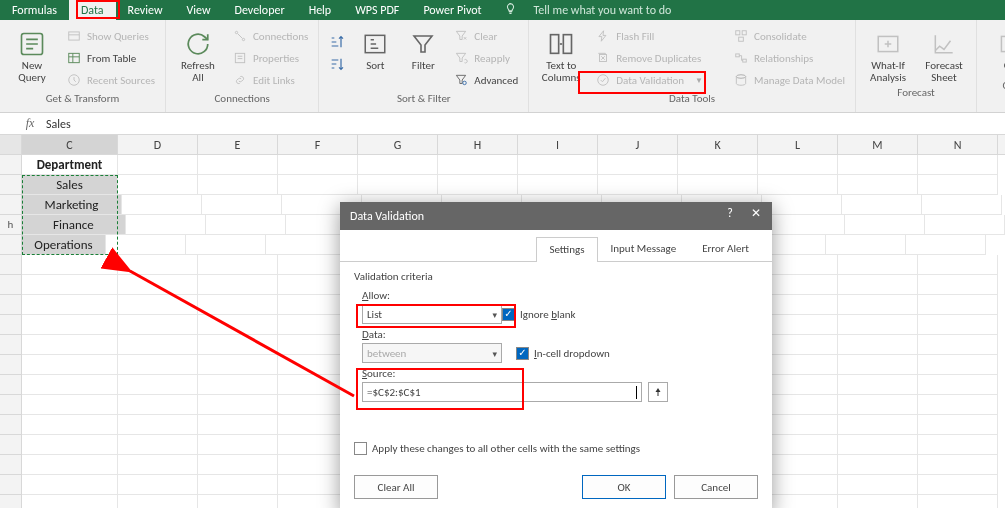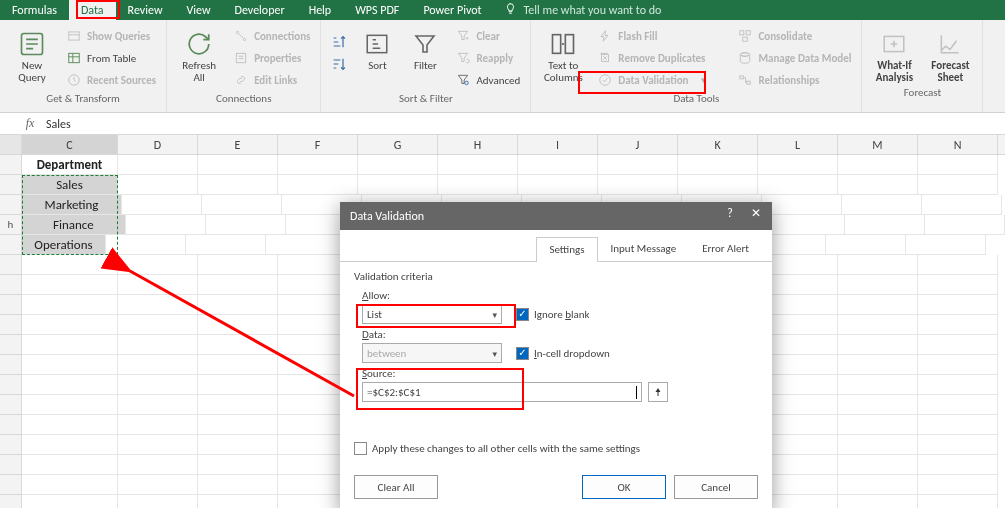--- a/index.html
+++ b/index.html
@@ -1,32 +1,32 @@
 <!DOCTYPE html>
 <html><head>
   <meta charset="utf-8">
   <style>
     * { margin:0; padding:0; box-sizing:border-box; font-family:"Segoe UI",Calibri,Arial,sans-serif; }
     body { background:#fff; font-size:12px; color:#444; width:1005px; height:508px; overflow:hidden; position:relative; }
     .tabs { background:#217346; display:flex; height:20px; font-size:12px; }
     .tab { padding:0 12px; color:#fff; display:flex; align-items:center; cursor:pointer; }
     .tab.active { background:#f1f1f1; color:#217346; font-weight:500; }
-    .tell-me { display:flex; align-items:center; color:#cfe7d9; gap:7px; padding:0 10px; }
+    .tell-me { display:flex; align-items:center; color:#cfe7d9; gap:17px; padding:0 10px; }
     .ribbon { background:#f1f1f1; border-bottom:1px solid #d2d2d2; height:93px; display:flex; }
     .group { border-right:1px solid #e0e0e0; padding:4px 8px 0; display:flex; flex-direction:column; align-items:center; }
     .group-body { display:flex; gap:8px; flex:1; align-items:flex-start; }
     .group-label { font-size:11px; color:#666; text-align:center; padding:2px 0 20px; }
     .bigbtn { display:flex; flex-direction:column; align-items:center; width:48px; cursor:pointer; padding-top:4px; }
     .bigbtn .ico, .smallbtn .ico { color:#666; display:flex; align-items:center; justify-content:center; }
     .bigbtn .ico { width:32px; height:32px; }
     .bigbtn .lbl { font-size:11px; color:#444; text-align:center; line-height:1.1; }
     .stack { display:flex; flex-direction:column; gap:2px; padding-top:2px; }
     .smallbtn { display:flex; align-items:center; gap:5px; font-size:11px; color:#444; cursor:pointer; padding:1px 2px; height:20px; white-space:nowrap; }
     .smallbtn .ico { width:16px; height:16px; }
-    .greyed { color:#b5b5b5 !important;font-weight:bold; }
+    .greyed { color:#b5b5b5 !important; }
     .greyed .ico svg path, .greyed .ico svg rect, .greyed .ico svg line, .greyed .ico svg circle, .greyed .ico svg polygon { stroke:#c1c1c1 !important; }
     .fxbar { display:flex; align-items:center; border-bottom:1px solid #d8d8d8; height:22px; }
     .fxbar .nb { width:20px; text-align:center; color:#888; font-size:11px; }
     .fxbar .fx { width:20px; text-align:center; color:#666; font-style:italic; font-family:serif; }
     .fxbar .val { padding:0 6px; color:#333; font-size:12px; }
     .sheet { position:relative; }
     .colheads { display:flex; height:20px; background:#f3f3f3; border-bottom:1px solid #d8d8d8; }
     .ch { width:80px; border-right:1px solid #d8d8d8; display:flex; align-items:center; justify-content:center; font-size:12px; color:#444; }
     .ch.first { width:22px; background:#e6e6e6; }
     .ch.sel { background:#d4d4d4; }
@@ -296,35 +296,35 @@
                 <rect x="3" y="3" width="7" height="7"></rect>
                 <rect x="14" y="3" width="7" height="7"></rect>
                 <rect x="8" y="14" width="8" height="7"></rect>
               </svg>
             </span>
             <span>Consolidate</span>
           </div>
         <div class="smallbtn greyed">
             <span class="ico">
               <svg width="14" height="14" viewBox="0 0 24 24" fill="none" stroke="#aaa" stroke-width="1.6">
-                <ellipse cx="12" cy="6" rx="8" ry="3"></ellipse>
-                <path d="M4 6v12c0 1.7 3.6 3 8 3s8-1.3 8-3V6"></path>
-              </svg>
-            </span>
-            <span>Manage Data Model</span>
-          </div>
-        <div class="smallbtn greyed">
-            <span class="ico">
-              <svg width="14" height="14" viewBox="0 0 24 24" fill="none" stroke="#aaa" stroke-width="1.6">
                 <rect x="3" y="5" width="6" height="5"></rect>
                 <rect x="15" y="14" width="6" height="5"></rect>
                 <path d="M9 8h4v8h2"></path>
               </svg>
             </span>
             <span>Relationships</span>
+          </div>
+        <div class="smallbtn greyed">
+            <span class="ico">
+              <svg width="14" height="14" viewBox="0 0 24 24" fill="none" stroke="#aaa" stroke-width="1.6">
+                <ellipse cx="12" cy="6" rx="8" ry="3"></ellipse>
+                <path d="M4 6v12c0 1.7 3.6 3 8 3s8-1.3 8-3V6"></path>
+              </svg>
+            </span>
+            <span>Manage Data Model</span>
           </div>
       </div>
     </div>
     <div class="group-label">Data Tools</div>
   </div>
 
   <div class="group">
     <div class="group-body">
       <div class="bigbtn greyed">
         <span class="ico">
@@ -669,21 +669,21 @@
   </div>
   <div class="dlg-tabs">
     <div class="dlg-tab active">Settings</div>
     <div class="dlg-tab">Input Message</div>
     <div class="dlg-tab">Error Alert</div>
   </div>
   <div class="dlg-body">
     <div style="margin-bottom:6px">Validation criteria</div>
     <div style="padding-left:8px">
       <div class="field-label"><span class="underline-key">A</span>llow:</div>
-      <div style="display:flex;gap:14px;align-items:center">
+      <div style="display:flex;align-items:center">
         <div class="combo" style="width:140px">
           <span>List</span>
             <span class="arrow">▾</span>
         </div>
         <div class="chk">
             <span class="chkbox">✓</span>
             <span>Ignore <span class="underline-key">b</span>lank</span>
           </div>
       </div>
       <div class="field-label"><span class="underline-key">D</span>ata:</div>

